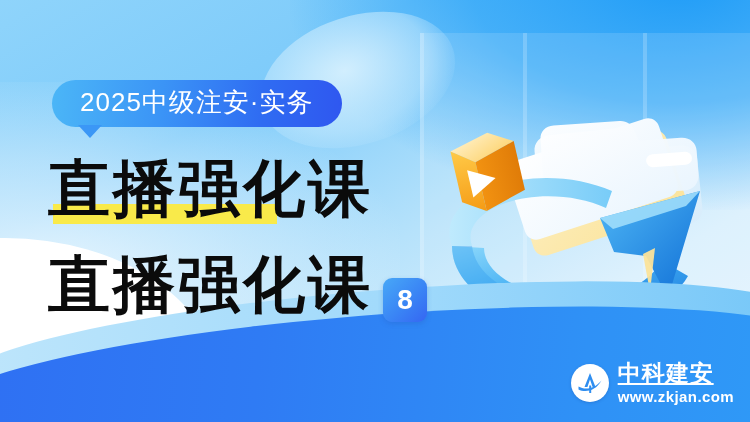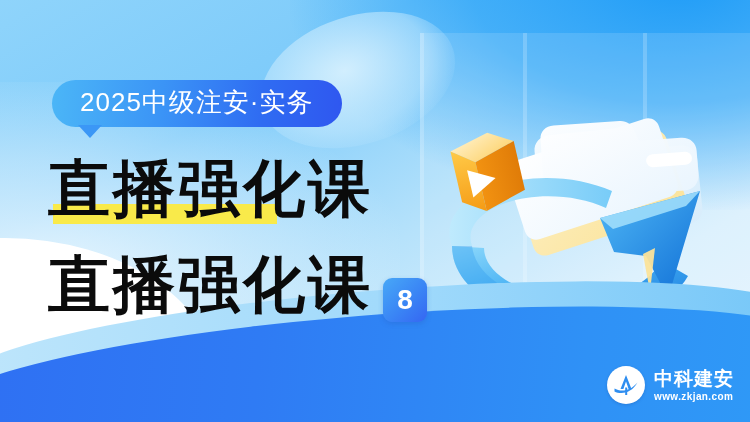--- a/index.html
+++ b/index.html
@@ -99,25 +99,26 @@
 
   
   .logo{position:absolute;right:16px;bottom:18px;display:flex;align-items:center;gap:9px;}
   .logo-mark{
     width:38px;height:38px;border-radius:50%;background:#ffffff;
     display:flex;align-items:center;justify-content:center;flex:0 0 auto;
     box-shadow:0 1px 3px rgba(20,60,140,.25);
   }
   .logo-text{display:flex;flex-direction:column;line-height:1;}
   .logo-cn{
-    color:#ffffff;font-size:19px;font-weight:bold;letter-spacing:1px;
-    font-family:"Liberation Sans","DejaVu Sans",sans-serif;
+    color:#ffffff;font-size:23px;font-weight:bold;letter-spacing:1px;
+    font-family:"Liberation Sans","DejaVu Sans",sans-serif;
+    text-decoration:underline;
   }
   .logo-url{
-    color:#ffffff;font-size:10px;font-weight:bold;letter-spacing:.4px;margin-top:4px;
+    color:#ffffff;font-size:15px;font-weight:bold;letter-spacing:.4px;margin-top:4px;
     font-family:"Liberation Sans","DejaVu Sans",sans-serif;
   }
 </style>
 </head>
 <body>
 
 <div id="banner">
 
   <div class="tr-wash"></div>
   <div class="bl-wash"></div>

